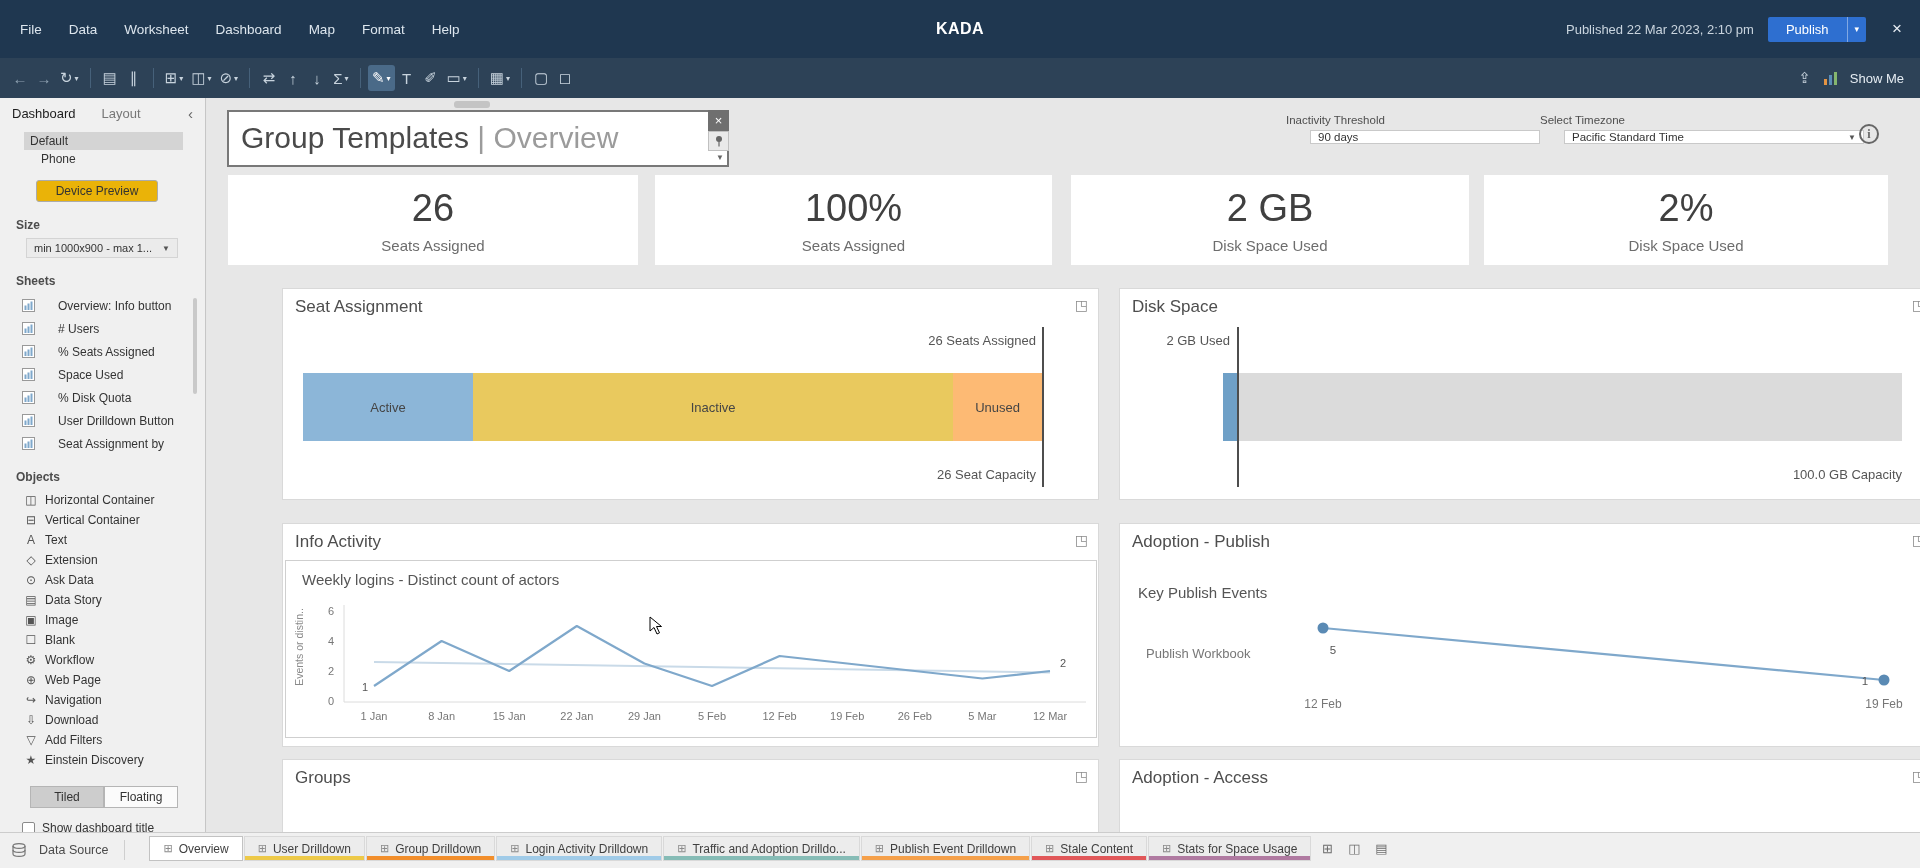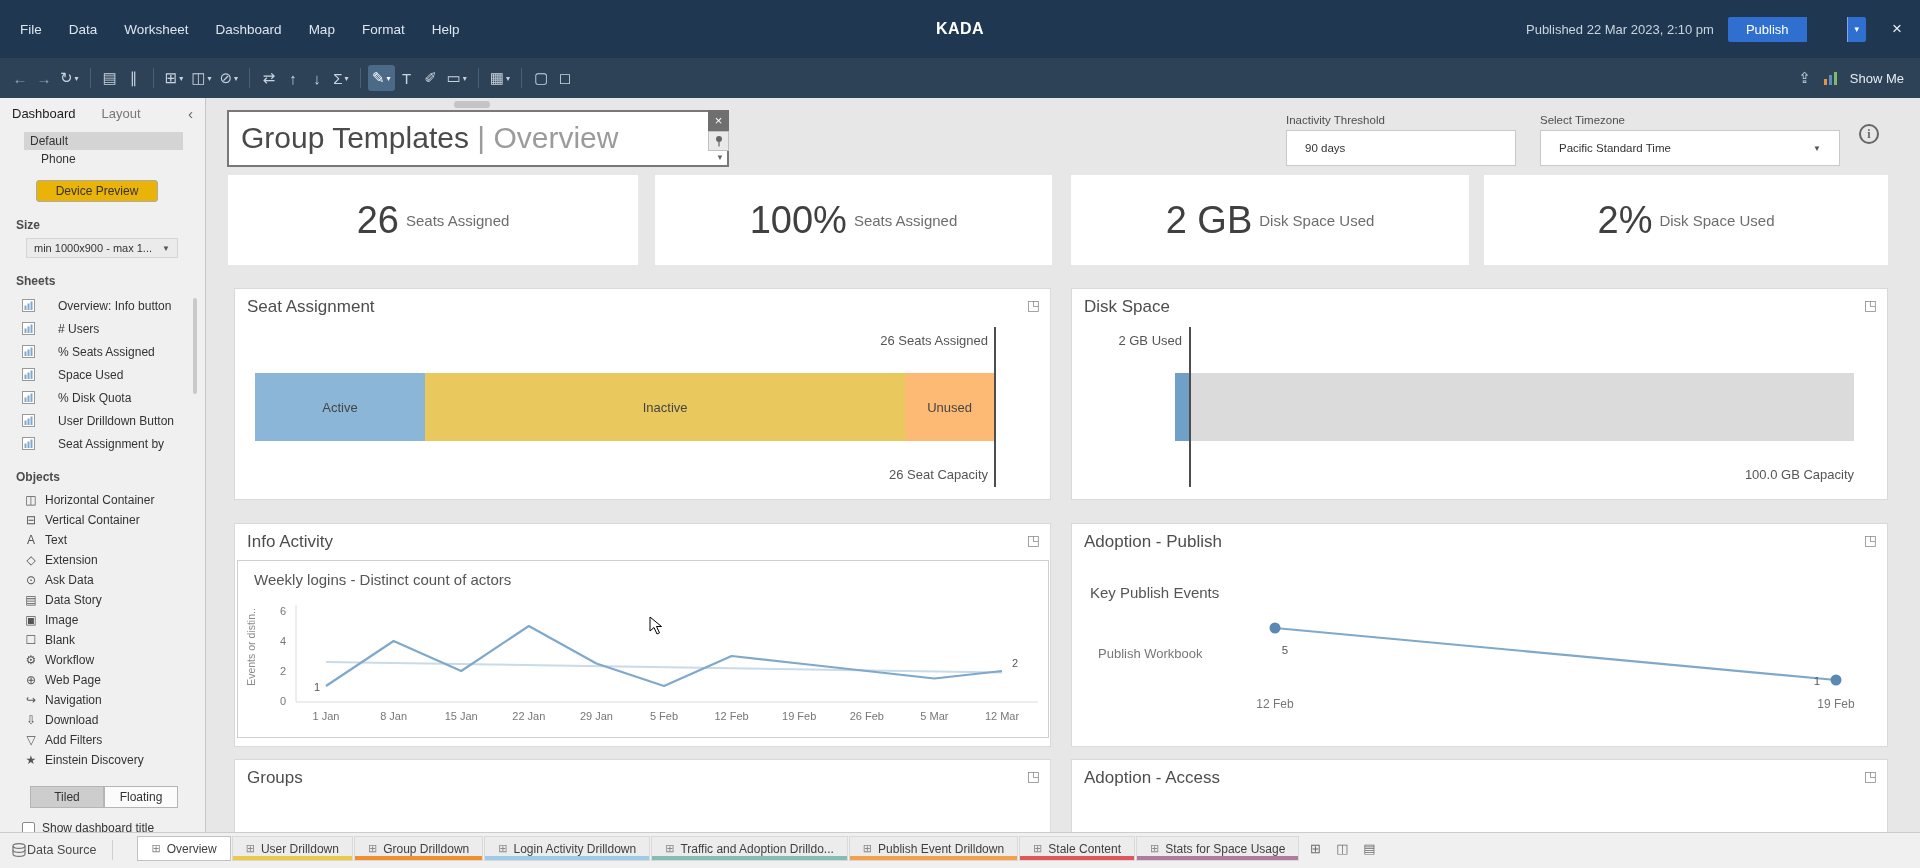--- a/index.html
+++ b/index.html
@@ -5,21 +5,21 @@
   * { margin:0; padding:0; box-sizing:border-box; }
   html,body { width:1920px; height:868px; overflow:hidden; font-family:"Liberation Sans",sans-serif; background:#e6e6e6; }
 
   
   .topbar { position:absolute; left:0; top:0; width:1920px; height:58px; background:#1f3750; display:flex; align-items:center; z-index:30; }
   .menus { display:flex; gap:27px; padding-left:20px; font-size:13.5px; color:#dde6ee; }
   .menu-item { cursor:default; }
   .app-title { position:absolute; left:50%; transform:translateX(-50%); color:#fff; font-weight:bold; font-size:16px; letter-spacing:.5px; }
   .top-right { margin-left:auto; display:flex; align-items:center; gap:14px; padding-right:18px; }
   .published { font-size:13px; color:#c9d4de; }
-  .publish-btn { display:flex;gap:40px; }
+  .publish-btn { display:flex; }
   .publish-main { background:#2e6fd0; color:#fff; font-size:13px; padding:5px 18px; border-radius:2px 0 0 2px; }
   .publish-caret { background:#2e6fd0; color:#fff; border-left:1px solid rgba(255,255,255,.4); padding:7px 7px 0; border-radius:0 2px 2px 0; font-size:9px; }
   .close-x { color:#e8eef4; font-size:17px; margin-left:12px; }
 
   
   .toolbar { position:absolute; left:0; top:58px; width:1920px; height:40px; background:#2d4257; display:flex; align-items:center; padding-left:8px; color:#c7d3dd; z-index:30; }
   #tb-icons { display:flex; align-items:center; }
   .tb-icon { min-width:24px; height:26px; display:flex; align-items:center; justify-content:center; font-size:15px; border-radius:3px; padding:0 4px; }
   .tb-icon.dim { color:#8fa2b3; }
   .tb-icon.active { background:#4a6a88; color:#fff; }
@@ -61,33 +61,33 @@
   #title-text { padding-left:12px; font-size:30px; color:#4a4a4a; line-height:51px; white-space:nowrap; }
   #title-text .sub { color:#9b9b9b; }
   #tb-close { position:absolute; top:-2px; right:-2px; width:21px; height:21px; background:#6f6f6f; color:#fff; display:flex; align-items:center; justify-content:center; font-size:13px; }
   #tb-pin { position:absolute; top:19px; right:-2px; width:21px; height:20px; background:#e9e9e9; border:1px solid #c0c0c0; display:flex; align-items:center; justify-content:center; }
   #tb-dd { position:absolute; top:41px; right:3px; color:#666; font-size:8px; }
 
   .ctl-group { position:absolute; top:16px; }
   #inactivity-group { left:1079px; }
   #timezone-group { left:1333px; }
   .ctl-label { font-size:11.5px; color:#4e4e4e; margin-bottom:4px; }
-  .ctl-field { height:36px; background:#fff; border:1px solid #c9c9c9; font-size:11.5px; color:#333; display:flex; align-items:center; padding:0 18px; }
+  .ctl-field { height:14px; background:#fff; border:1px solid #c9c9c9; font-size:11.5px; color:#333; display:flex; align-items:center; padding:0 7px;margin-left:24px; }
   #inactivity-field { width:230px; }
   #timezone-field { width:300px; }
   .ctl-field .caret { margin-left:auto; font-size:8px; color:#555; }
   #info-icon { position:absolute; left:1652px; top:26px; width:20px; height:20px; border:2px solid #666; border-radius:50%; color:#666; font-size:12px; font-weight:bold; display:flex; align-items:center; justify-content:center; font-family:"Liberation Serif",serif; }
 
-  .kpi { position:absolute; top:77px; height:90px; background:#fff; display:flex; align-items:center; justify-content:center; gap:7px; }
+  .kpi { position:absolute; top:77px; height:90px; background:#fff; display:flex; flex-direction:column; align-items:center; justify-content:center; gap:7px; }
   #kpi-0 { left:21px; width:410px; } #kpi-1 { left:448px; width:397px; }
   #kpi-2 { left:864px; width:398px; } #kpi-3 { left:1277px; width:404px; }
   .kpi-value { font-size:38px; color:#404040; }
   .kpi-label { font-size:15px; color:#6d6d6d; }
 
-  .panel { position:absolute; background:#fff; border:1px solid #d9d9d9; }
+  .panel { position:absolute; background:#fff; border:1px solid #d9d9d9;margin-left:48px; }
   #seat-panel { left:27px; top:190px; width:817px; height:212px; }
   #disk-panel { left:864px; top:190px; width:817px; height:212px; }
   #login-panel { left:27px; top:425px; width:817px; height:224px; }
   #adoption-panel { left:864px; top:425px; width:817px; height:224px; }
   #groups-panel { left:27px; top:661px; width:817px; height:90px; }
   #access-panel { left:864px; top:661px; width:817px; height:90px; }
   .panel-title { position:absolute; left:12px; top:8px; font-size:17px; color:#4e4e4e; }
   .panel-icon { position:absolute; right:10px; top:8px; color:#8a8a8a; font-size:14px; }
 
   #seat-top-label, #seat-bottom-label { position:absolute; left:0; width:753px; text-align:right; font-size:13px; color:#555; }
@@ -106,21 +106,21 @@
   #login-chart-title { position:absolute; left:16px; top:10px; font-size:15px; color:#555; }
   #login-ylab { position:absolute; left:-42px; top:80px; width:110px; text-align:center; transform:rotate(-90deg); font-size:10.5px; color:#8a8a8a; }
   #login-svg { position:absolute; left:0; top:0; }
 
   #pub-subtitle { position:absolute; left:18px; top:60px; font-size:15px; color:#555; }
   #pub-rowlabel { position:absolute; left:26px; top:122px; font-size:13px; color:#777; }
   #pub-svg { position:absolute; left:0; top:0; }
 
   
   .tabbar { position:absolute; left:0; top:832px; width:1920px; height:36px; background:#f0f0f0; border-top:1px solid #ccc; display:flex; align-items:flex-start; z-index:30; }
-  #datasource-tab { display:flex; align-items:center; gap:1px; height:34px; padding:0 16px 0 12px; font-size:12.5px; color:#4a4a4a; }
+  #datasource-tab { display:flex; align-items:center; gap:13px; height:34px; padding:0 16px 0 12px; font-size:12.5px; color:#4a4a4a; }
   .tab-divider { width:1px; height:20px; background:#cfcfcf; margin-top:7px; }
   #sheet-tabs { display:flex; margin-left:24px; }
   .sheet-tab { position:relative; display:flex; align-items:center; gap:6px; padding:0 13px; height:25px; margin:3px 1px 0 0; background:#ececec; border:1px solid #d9d9d9; font-size:12px; color:#3f3f3f; white-space:nowrap; }
   .sheet-tab.active { background:#fff; border-color:#c2c2c2; }
   .tab-grid { font-size:11px; color:#8a8a8a; }
   .strip { position:absolute; left:0; bottom:0; width:100%; height:4px; }
   .new-btn { width:24px; height:23px; margin:4px 0 0 3px; display:flex; align-items:center; justify-content:center; color:#6b6b6b; font-size:13px; border-radius:2px; }
 
   #mouse-cursor { position:absolute; left:649px; top:616px; z-index:99; pointer-events:none; }
 </style>

